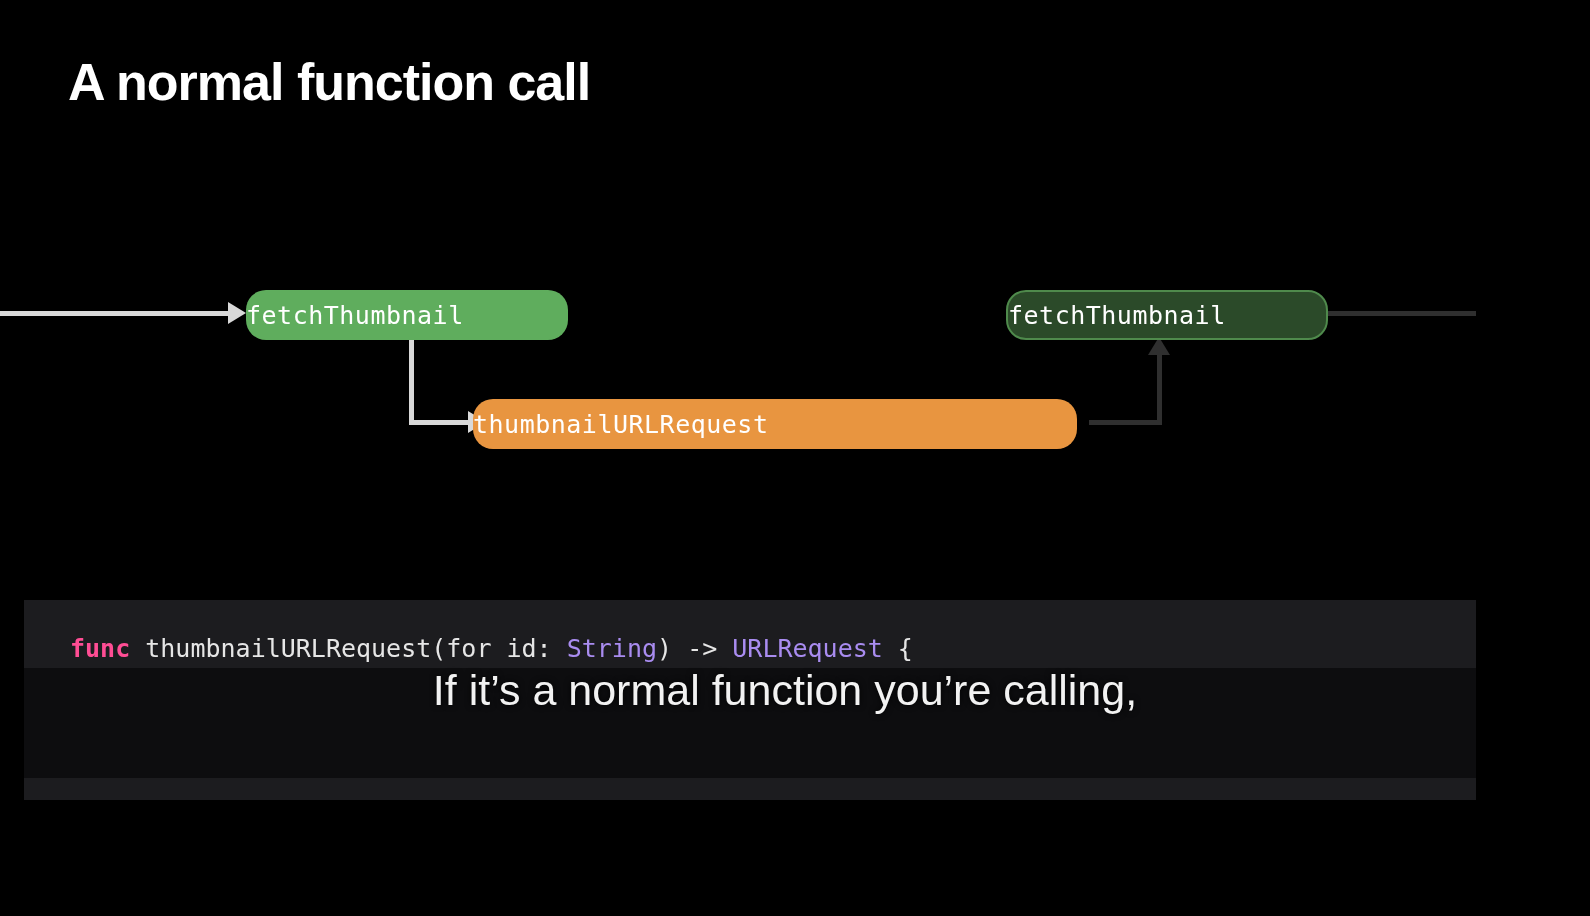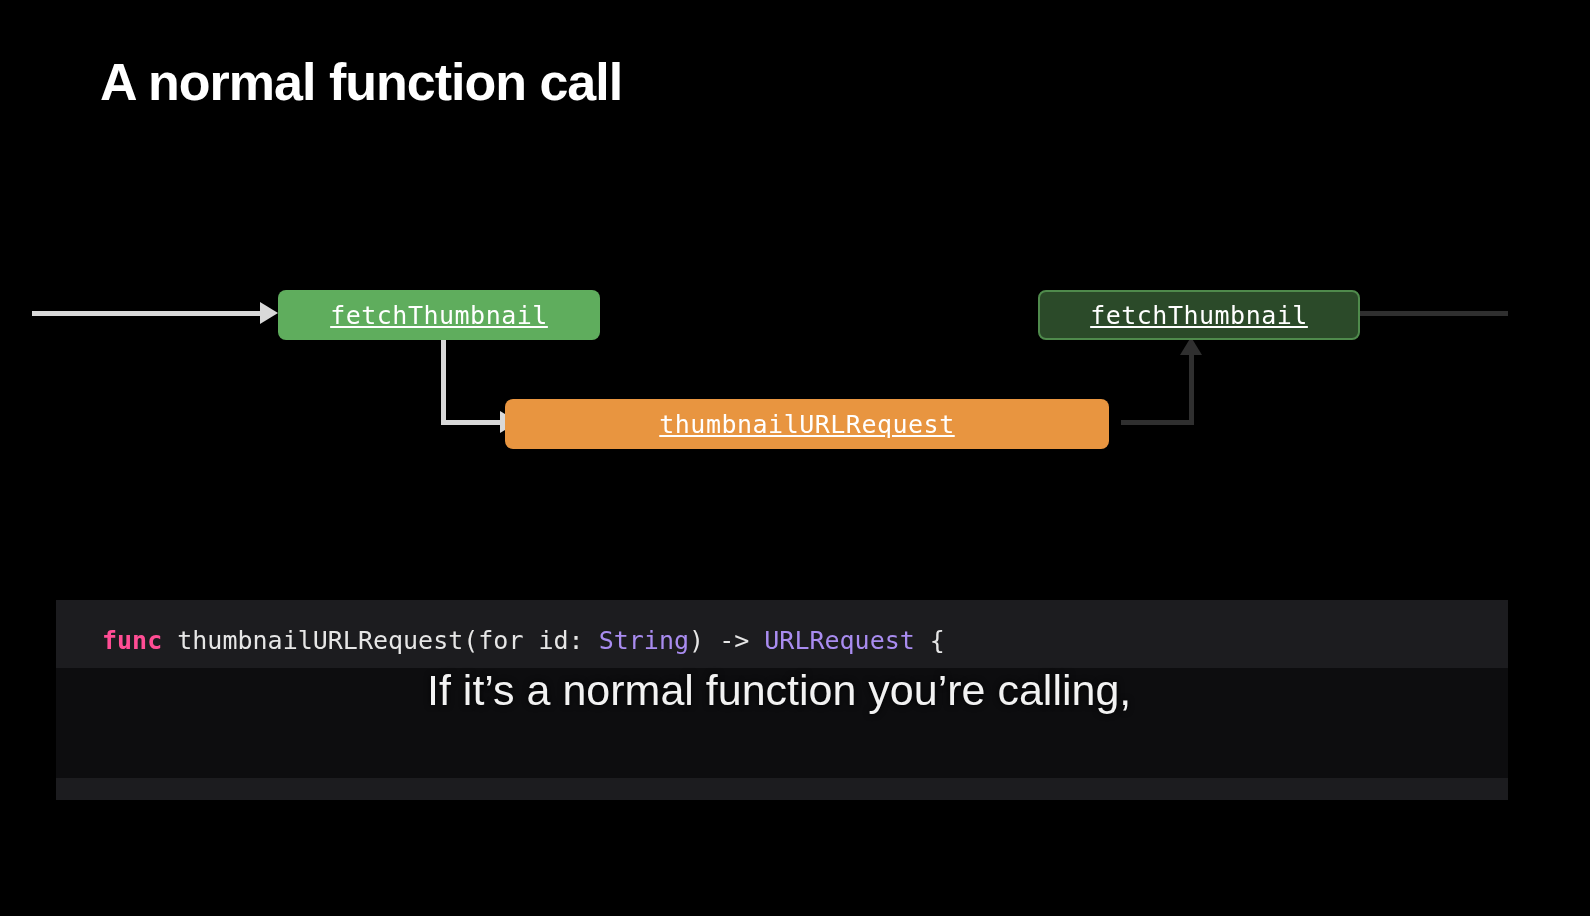--- a/index.html
+++ b/index.html
@@ -16,21 +16,20 @@
     position: relative;
   }
 
   #player {
     position: absolute;
     left: 0; top: 0;
     width: 1476px;
     height: 916px;
     background: #000000;
     overflow: hidden;
-    margin-left: 32px;
   }
 
   
   #slide {
     position: absolute;
     left: 0; top: 0;
     width: 1590px;
     height: 800px;
     background: #000000;
     overflow: hidden;
@@ -45,29 +44,27 @@
     font-size: 52px;
     letter-spacing: -1px;
     color: #ffffff;
     white-space: nowrap;
   }
 
   
   .node {
     position: absolute;
     box-sizing: border-box;
-    border-radius: 8px;
+    border-radius: 20px;
     display: flex;
     align-items: center;
-    justify-content: center;
     font-family: "DejaVu Sans Mono", "Liberation Mono", monospace;
     font-size: 25px;
     letter-spacing: 0.5px;
     color: #ffffff;
-    text-decoration: underline;
   }
 
   #node-fetch-active {
     left: 246px;
     top: 290px;
     width: 322px;
     height: 50px;
     background: #5fad5d;
   }
 
@@ -144,21 +141,21 @@
     overflow: hidden;
   }
   #code-block .code-line {
     font-family: "DejaVu Sans Mono", "Liberation Mono", monospace;
     font-size: 25px;
     line-height: 38px;
     color: #e6e6e6;
     white-space: pre;
     padding-left: 46px;
   }
-  #code-block .code-line:first-child { padding-top: 22px; }
+  #code-block .code-line:first-child { padding-top: 30px; }
   .tok-kw      { color: #ff4d94; font-weight: bold; }
   .tok-kw2     { color: #c2457e; font-weight: bold; }
   .tok-type    { color: #a98cf0; }
   .tok-comment { color: #7a7a7a; }
   .tok-plain   { color: #e6e6e6; }
   .tok-var     { color: #b9b9b9; }
 
   
   #code-scrim {
     position: absolute;
@@ -168,21 +165,21 @@
     height: 110px;
     background: #0d0d0f;
   }
 
   
   #caption {
     position: absolute;
     left: 395px;
     top: 663px;
     width: 780px;
-    text-align: left;
+    text-align: center;
     font-family: "Liberation Sans", sans-serif;
     font-size: 43px;
     line-height: 55px;
     color: #f2f2f2;
     text-shadow: 0 0 6px rgba(0,0,0,.9);
   }
 
   
   #controls {
     position: absolute;

